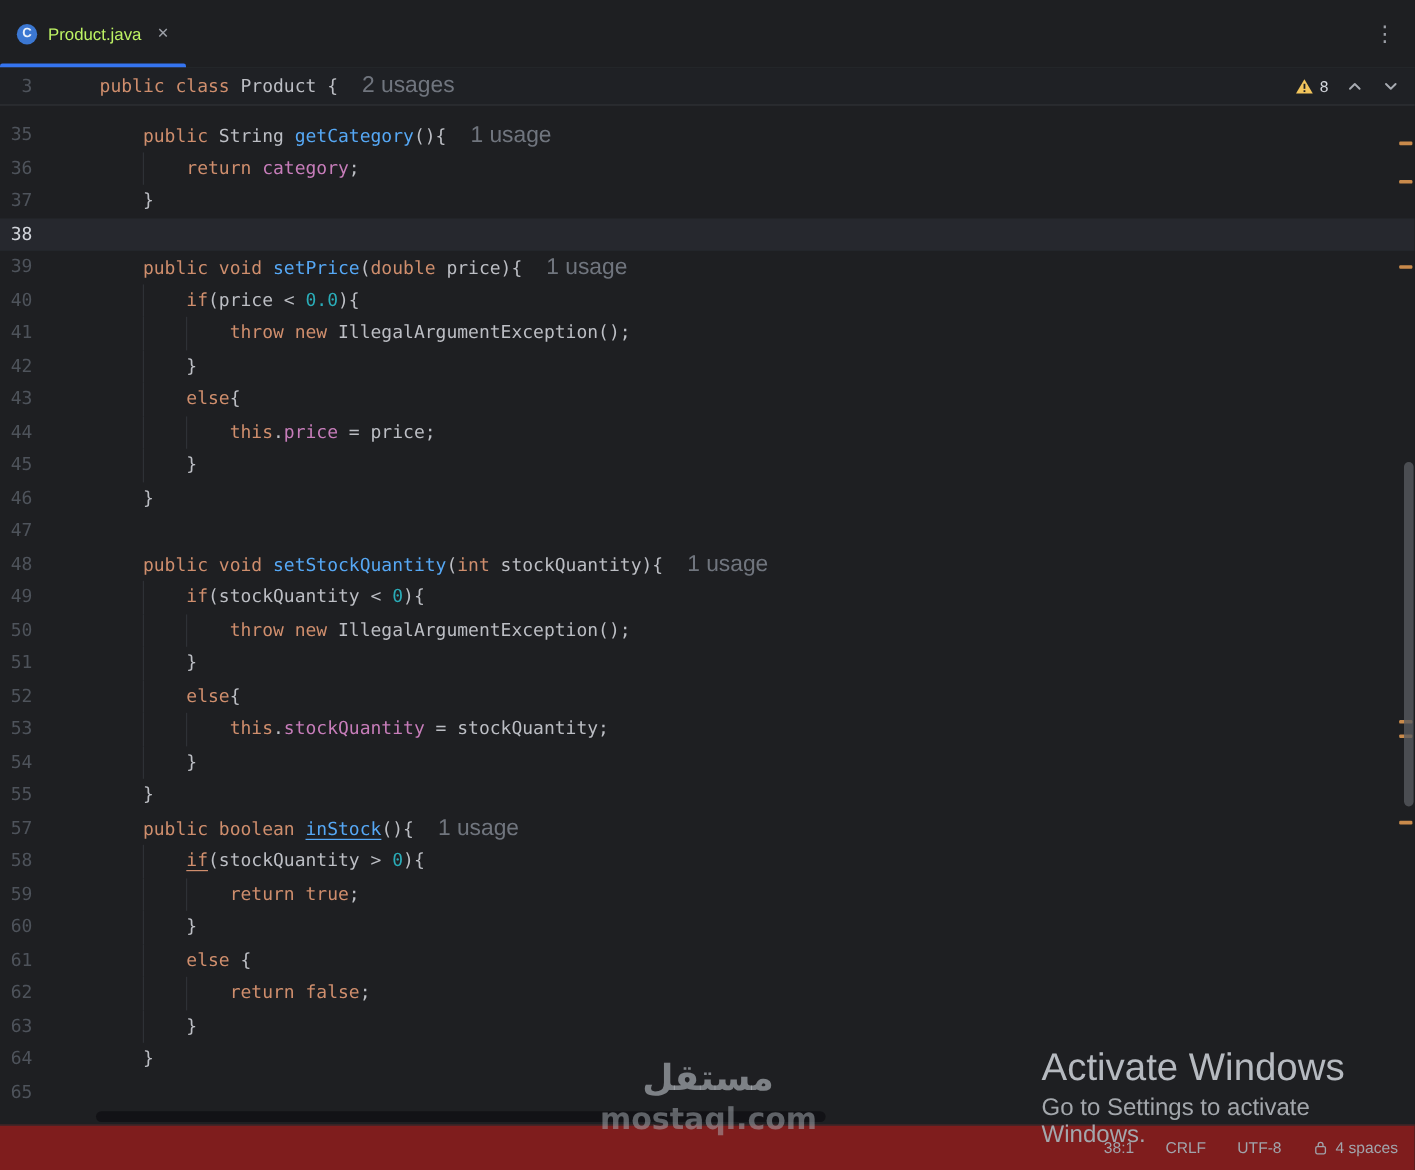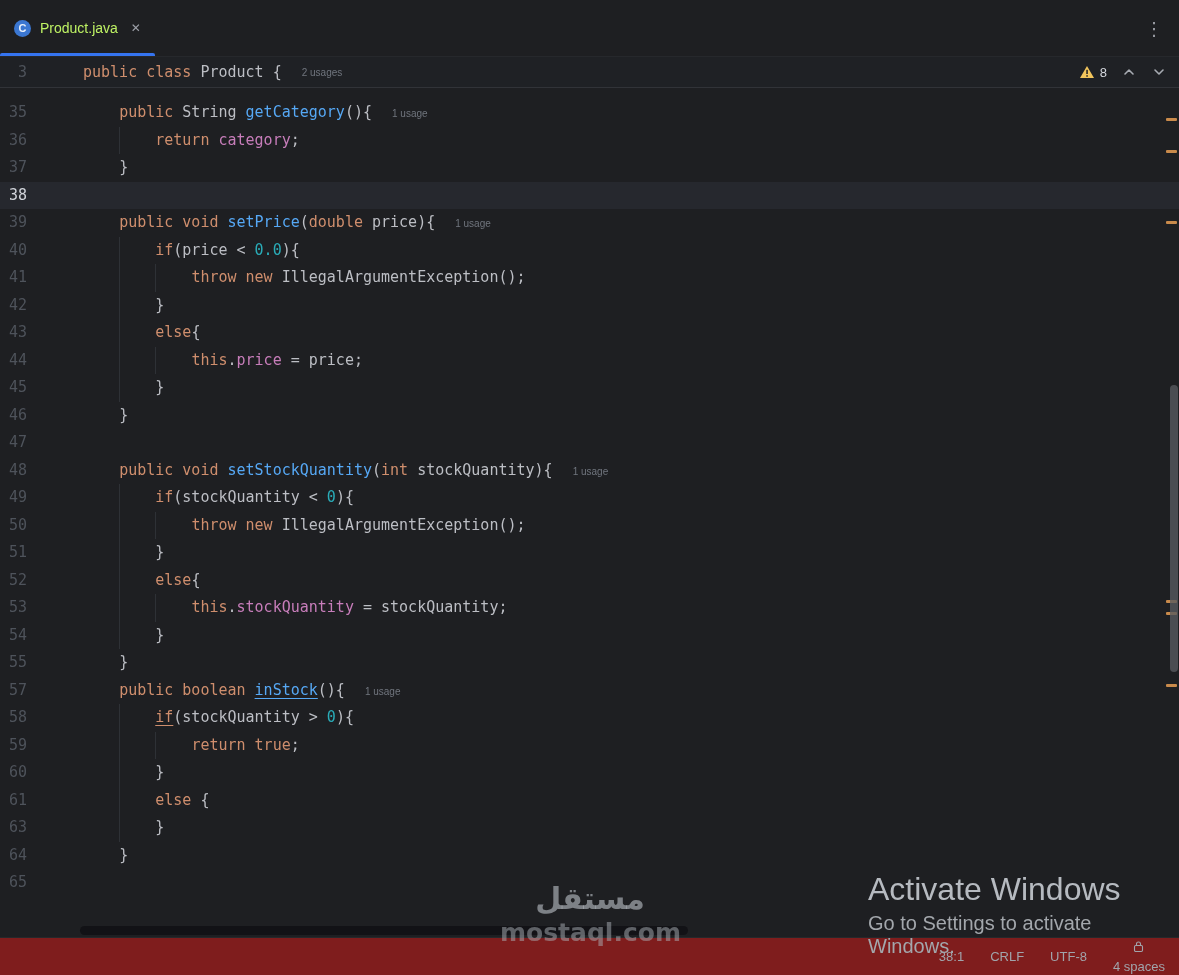--- a/index.html
+++ b/index.html
@@ -35,37 +35,37 @@
             padding-top:11px; }
   .line { position:relative; height:27.5px; line-height:27.5px; font-size:15px;
           padding-left:83px; white-space:pre; }
   .line .ln { position:absolute; left:0; top:0; width:27px; text-align:right; color:#4e535b; }
   .line.cur { background:#26282e; }
   .line.cur .ln { color:#d2d5db; }
   .g { position:absolute; top:0; bottom:0; width:1px; background:#2e3136; }
   .k { color:#cf8e6d; } .d { color:#bcbec4; } .f { color:#56a8f5; }
   .p { color:#c77dba; } .n { color:#2aacb8; }
   .u { text-decoration:underline; text-underline-offset:3px; text-decoration-thickness:1px; }
-  .hint { font-family:"Liberation Sans",sans-serif; font-size:10px; color:#70757e;
+  .hint { font-family:"Liberation Sans",sans-serif; font-size:19px; color:#70757e;
           margin-left:20px; white-space:normal; }
 
   
   .vthumb { position:absolute; right:1px; top:385px; width:8px; height:287px;
             background:#595b60; opacity:.78; border-radius:4px; z-index:12; }
   .hthumb { position:absolute; left:80px; top:926px; width:608px; height:9px;
             background:#101114; opacity:.85; border-radius:5px; z-index:12; }
   .mark { position:absolute; right:2px; width:11px; height:3px; background:#c98a4b;
           border-radius:1px; z-index:11; }
 
   
   .statusbar { position:absolute; left:0; right:0; bottom:0; height:38px; background:#7f1d1d;
                border-top:1px solid #26282b; display:flex; align-items:center;
                justify-content:flex-end; gap:26px; padding-right:14px;
                font-family:"Liberation Sans",sans-serif; font-size:13px; color:#a1a4ab;padding-left:12px; }
-  .indent-widget { display:flex; align-items:center; gap:6px;flex-direction:column; }
+  .indent-widget { display:flex; align-items:center; gap:6px; }
 
   
   .wm { position:absolute; left:500px; top:882px; width:180px; text-align:center;
         z-index:50; pointer-events:none; font-family:"DejaVu Sans",sans-serif; }
   .wm-logo { font-size:30px; font-weight:bold; color:rgba(195,200,206,.58); line-height:1.1; }
   .wm-site { font-size:25px; font-weight:bold; color:rgba(172,177,183,.5); margin-top:3px; }
   .activate { position:absolute; left:868px; top:871px; z-index:50; pointer-events:none;
               font-family:"Liberation Sans",sans-serif; }
   .act-title { font-size:32px; font-weight:400; color:#b6bac0; }
   .act-sub   { font-size:20px; color:#a3a7ac; margin-top:4px; }
@@ -128,20 +128,21 @@
         <div class="line"><span class="ln">51</span><i class="g" style="left: 119.12px;"></i>        <span class="d">}</span></div>
         <div class="line"><span class="ln">52</span><i class="g" style="left: 119.12px;"></i>        <span class="k">else</span><span class="d">{</span></div>
         <div class="line"><span class="ln">53</span><i class="g" style="left: 119.12px;"></i><i class="g" style="left: 155.24px;"></i>            <span class="k">this</span><span class="d">.</span><span class="p">stockQuantity</span><span class="d"> = stockQuantity;</span></div>
         <div class="line"><span class="ln">54</span><i class="g" style="left: 119.12px;"></i>        <span class="d">}</span></div>
         <div class="line"><span class="ln">55</span>    <span class="d">}</span></div>
         <div class="line"><span class="ln">57</span>    <span class="k">public boolean </span><span class="f u">inStock</span><span class="d">(){</span><span class="hint">1 usage</span></div>
         <div class="line"><span class="ln">58</span><i class="g" style="left: 119.12px;"></i>        <span class="k u">if</span><span class="d">(stockQuantity &gt; </span><span class="n">0</span><span class="d">){</span></div>
         <div class="line"><span class="ln">59</span><i class="g" style="left: 119.12px;"></i><i class="g" style="left: 155.24px;"></i>            <span class="k">return true</span><span class="d">;</span></div>
         <div class="line"><span class="ln">60</span><i class="g" style="left: 119.12px;"></i>        <span class="d">}</span></div>
         <div class="line"><span class="ln">61</span><i class="g" style="left: 119.12px;"></i>        <span class="k">else</span><span class="d"> {</span></div>
+        <div class="line"><span class="ln">62</span><i class="g" style="left: 119.12px;"></i><i class="g" style="left: 155.24px;"></i>            <span class="k">return false</span><span class="d">;</span></div>
         <div class="line"><span class="ln">63</span><i class="g" style="left: 119.12px;"></i>        <span class="d">}</span></div>
         <div class="line"><span class="ln">64</span>    <span class="d">}</span></div>
         <div class="line"><span class="ln">65</span></div>
       </div>
   </div>
 
   <div class="vthumb"></div>
   <div class="hthumb"></div>
 
   <div class="statusbar">

